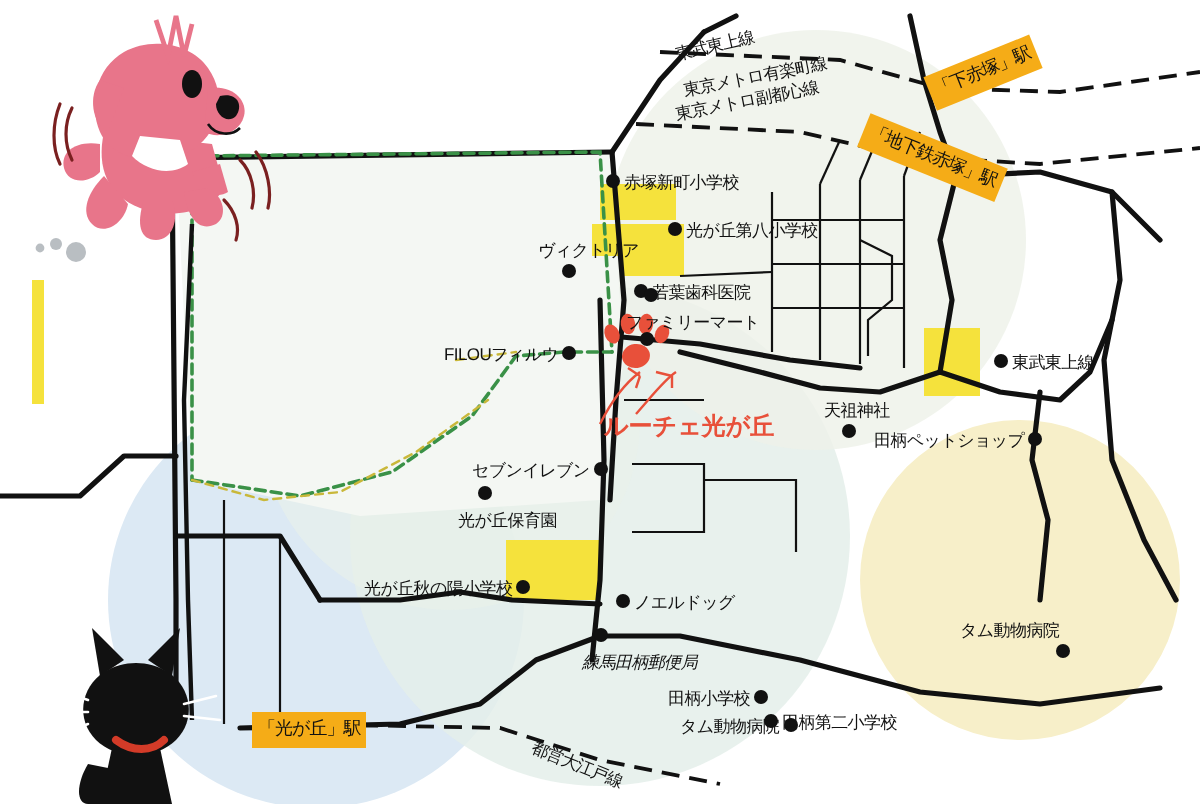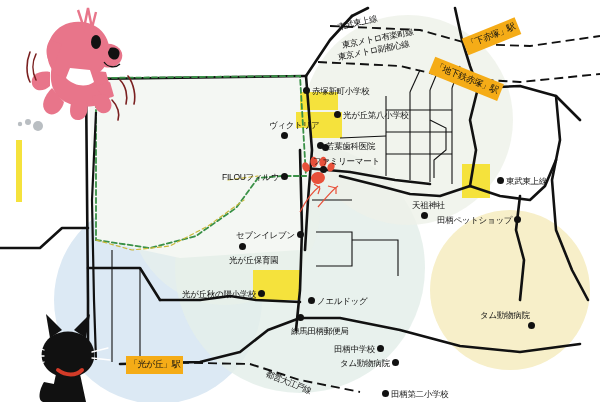--- a/index.html
+++ b/index.html
@@ -194,20 +194,21 @@
         <path d="M318,207 C326,198 332,190 338,186"></path>
         <path d="M300,212 C306,200 312,192 320,186"></path>
         <path d="M336,188 L328,186 M336,188 L336,194"></path>
         <path d="M320,188 L314,184 M320,188 L318,194"></path>
       </g>
 
     </g>
   </svg>
 
 
+  <div class="highlight-label" style="left:302px;top:205px;">ルーチェ光が丘</div>
 
   <div id="rail-names">
       <div class="railname" style="left: 338px; top: 22px; transform: rotate(-13deg);">東武東上線</div>
       <div class="railname" style="left: 342px; top: 40px; transform: rotate(-11deg);">東京メトロ有楽町線</div>
       <div class="railname" style="left: 338px; top: 52px; transform: rotate(-11deg);">東京メトロ副都心線</div>
       <div class="railname" style="left: 266px; top: 368px; transform: rotate(22deg);">都営大江戸線</div>
     </div>
 
   <div id="stations">
       <div class="station" style="left: 465px; top: 38px; transform: rotate(-22deg);">「下赤塚」駅</div>
@@ -219,24 +220,24 @@
       <div class="poi left" style="left: 303px; top: 86px;"><span class="dotmk"></span><span class="txt">赤塚新町小学校</span></div>
       <div class="poi none" style="left: 269px; top: 120px;"><span class="txt">ヴィクトリア</span></div>
       <div class="poi left" style="left: 334px; top: 110px;"><span class="dotmk"></span><span class="txt">光が丘第八小学校</span></div>
       <div class="poi left" style="left: 317px; top: 141px; text-align: center;"><span class="dotmk"></span><span class="txt">若葉歯科医院</span></div>
       <div class="poi none" style="left: 313px; top: 156px;"><span class="txt">ファミリーマート</span></div>
       <div class="poi right" style="left: 222px; top: 172px;"><span class="txt">FILOUフィルウ</span><span class="dotmk"></span></div>
       <div class="poi right" style="left: 236px; top: 230px; font-family: Liberation Serif, serif;"><span class="txt">セブンイレブン</span><span class="dotmk"></span></div>
       <div class="poi none" style="left: 229px; top: 255px; text-align: center;"><span class="txt">光が丘保育園</span></div>
       <div class="poi right" style="left: 182px; top: 289px;"><span class="txt">光が丘秋の陽小学校</span><span class="dotmk"></span></div>
       <div class="poi left" style="left: 308px; top: 296px;"><span class="dotmk"></span><span class="txt">ノエルドッグ</span></div>
-      <div class="poi none" style="left: 291px; top: 326px;"><span class="txt">練馬田柄郵便局</span></div>
-      <div class="poi right" style="left: 334px; top: 344px;"><span class="txt">田柄中学校</span><span class="dotmk"></span></div>
+      <div class="poi none" style="left: 291px; top: 326px; font-style: italic;"><span class="txt">練馬田柄郵便局</span></div>
+      <div class="poi right" style="left: 334px; top: 344px;"><span class="txt">田柄小学校</span><span class="dotmk"></span></div>
       <div class="poi right" style="left: 340px; top: 358px;"><span class="txt">タム動物病院</span><span class="dotmk"></span></div>
-      <div class="poi left" style="left: 382px; top: 356px; margin-top: 33px;"><span class="dotmk"></span><span class="txt">田柄第二小学校</span></div>
+      <div class="poi left" style="left: 382px; top: 356px;"><span class="dotmk"></span><span class="txt">田柄第二小学校</span></div>
       <div class="poi none" style="left: 412px; top: 200px;"><span class="txt">天祖神社</span></div>
       <div class="poi left" style="left: 497px; top: 176px;"><span class="dotmk"></span><span class="txt">東武東上線</span></div>
       <div class="poi right" style="left: 437px; top: 215px;"><span class="txt">田柄ペットショップ</span><span class="dotmk"></span></div>
       <div class="poi none" style="left: 480px; top: 310px;"><span class="txt">タム動物病院</span></div>
     </div>
 
 <div style="position: absolute; width: 7px; height: 7px; border-radius: 50%; background: rgb(17, 17, 17); left: 281px; top: 132px;"></div>
     <div style="position: absolute; width: 7px; height: 7px; border-radius: 50%; background: rgb(17, 17, 17); left: 322px; top: 144px;"></div>
     <div style="position: absolute; width: 7px; height: 7px; border-radius: 50%; background: rgb(17, 17, 17); left: 320px; top: 166px;"></div>
     <div style="position: absolute; width: 7px; height: 7px; border-radius: 50%; background: rgb(17, 17, 17); left: 239px; top: 243px;"></div>

